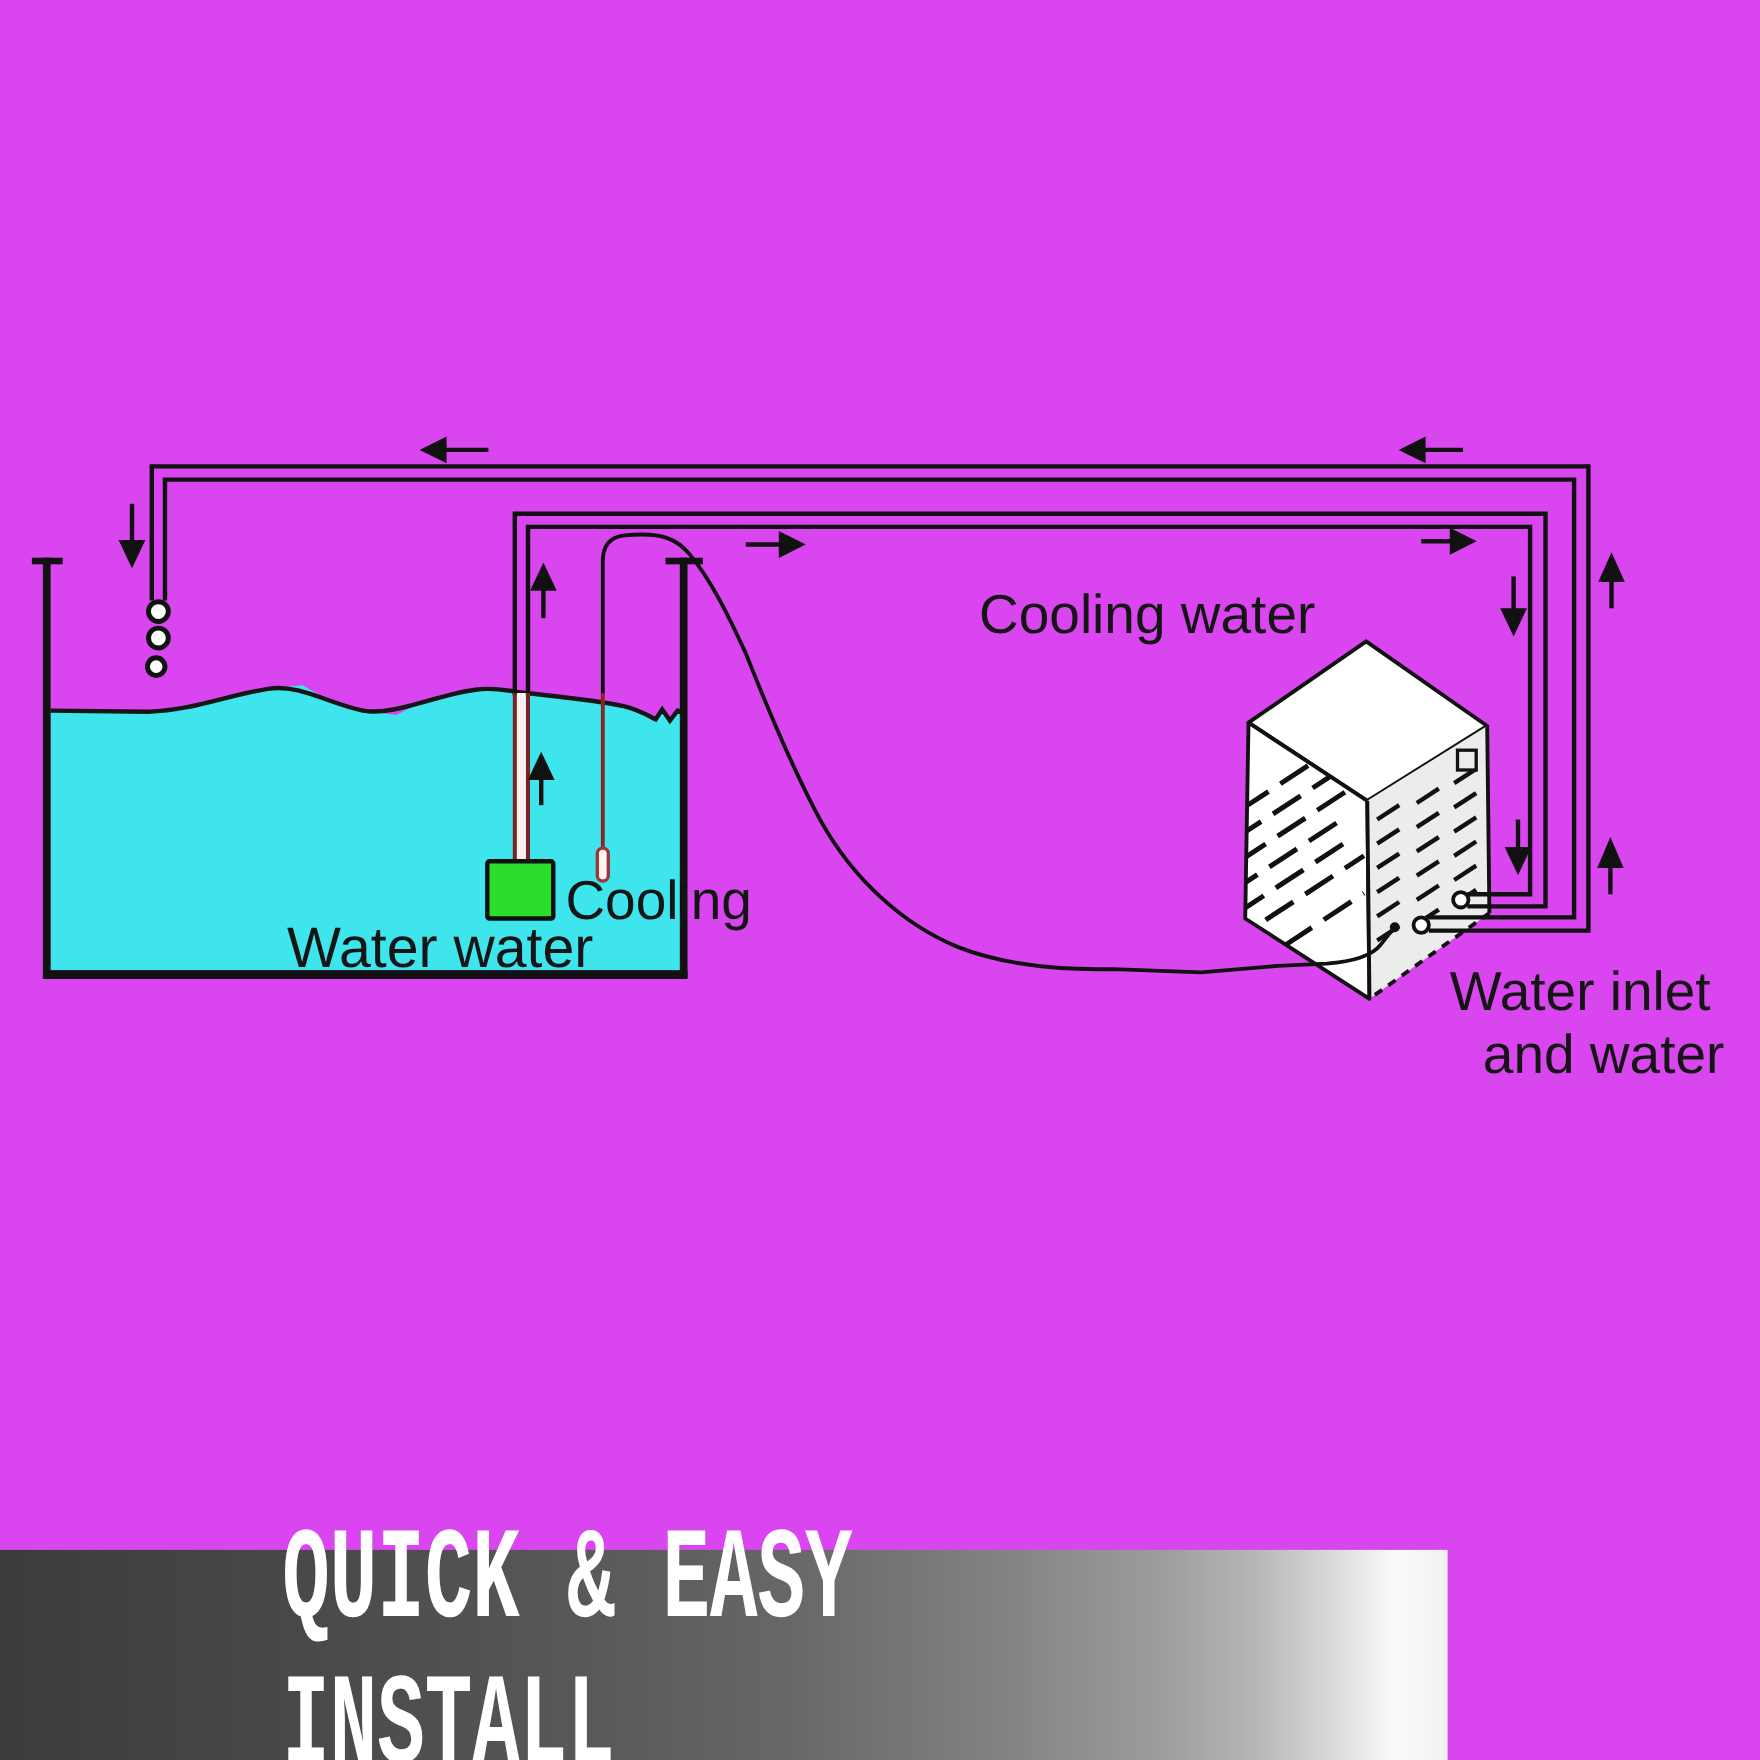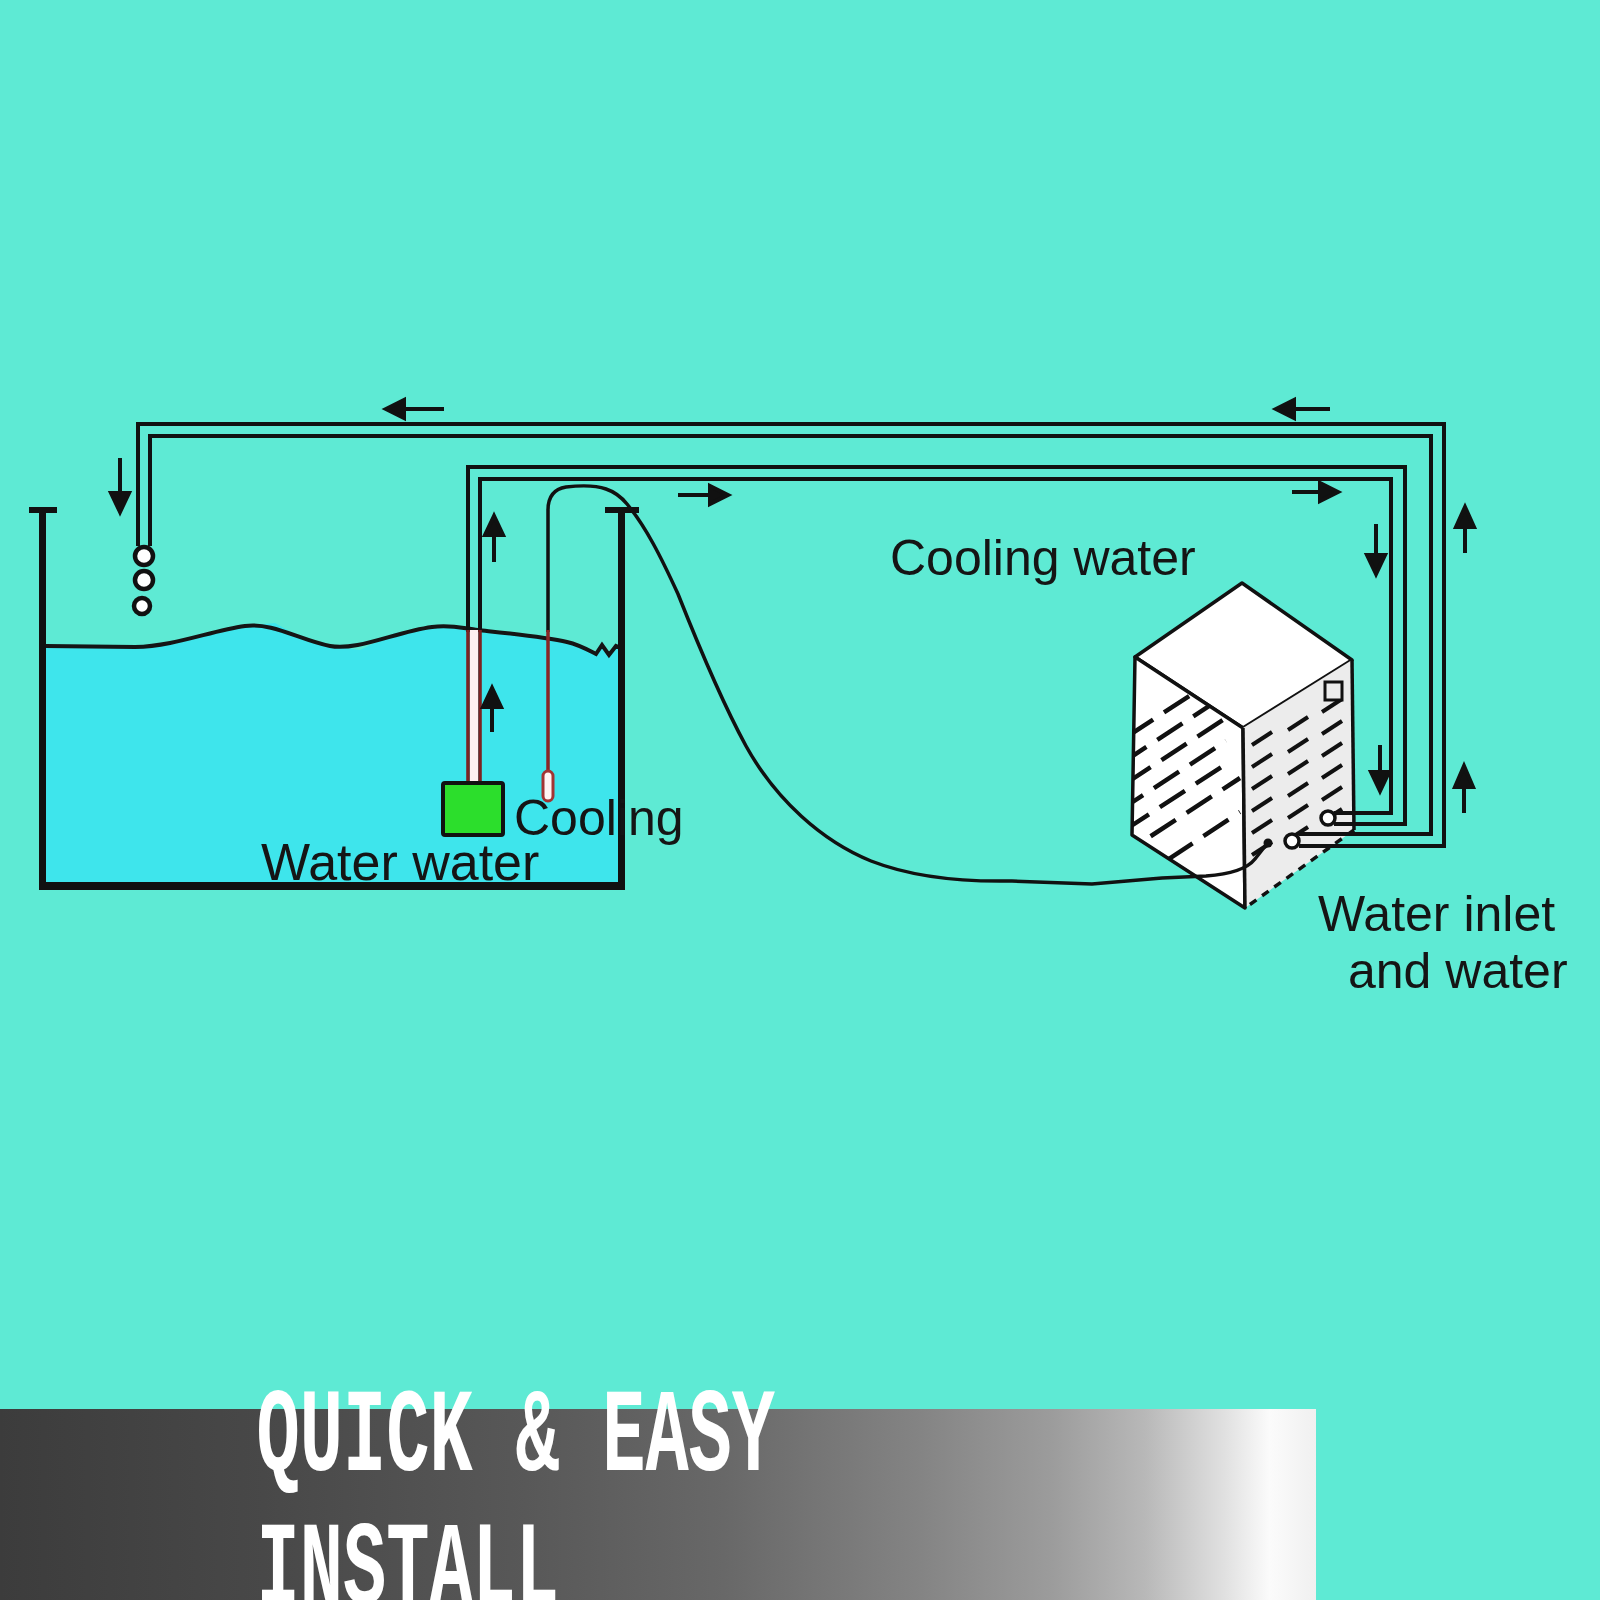--- a/index.html
+++ b/index.html
@@ -1,23 +1,23 @@
 <!DOCTYPE html>
 <html><head>
 <meta charset="utf-8">
 <style>
   html,body{margin:0;padding:0;background:#fff;}
-  .page{position:relative;width:1600px;height:1600px;background:#5eead4;overflow:hidden;
+  .page{position:relative;width:1600px;height:1600px;background:#d946ef;overflow:hidden;
         font-family:"Liberation Sans", sans-serif;}
   svg{position:absolute;left:0;top:0;display:block;}
   .lbl{position:absolute;color:#151515;white-space:nowrap;line-height:1.0;}
   .lbl-cooling{left:890px;top:529px;font-size:50px;line-height:58px;}
   .lbl-sensor{left:514px;top:793px;font-size:50px;}
   .lbl-pump{left:261px;top:836px;font-size:52px;}
-  .lbl-inlet{left:1318px;top:873px;font-size:50px;line-height:57px;margin-top:13px;}
+  .lbl-inlet{left:1318px;top:873px;font-size:50px;line-height:57px;}
   .lbl-inlet .line2{margin-left:30px;}
   .banner{position:absolute;left:0;top:1409px;width:1316px;height:191px;
     background:linear-gradient(90deg,#3c3c3c 0%,#484848 20%,#585858 40%,#686868 55%,
        #848484 70%,#9c9c9c 80%,#b8b8b8 87%,#e0e0e0 93%,#fbfbfb 96.5%,#f0f0f0 100%);
     display:flex;align-items:center;justify-content:center;}
   .banner .txt{display:inline-block;color:#ffffff;
     font-family:"Liberation Mono", monospace;font-weight:bold;font-size:118px;
     transform:scaleX(0.61);transform-origin:50% 50%;letter-spacing:0;}
 </style>
 </head>

